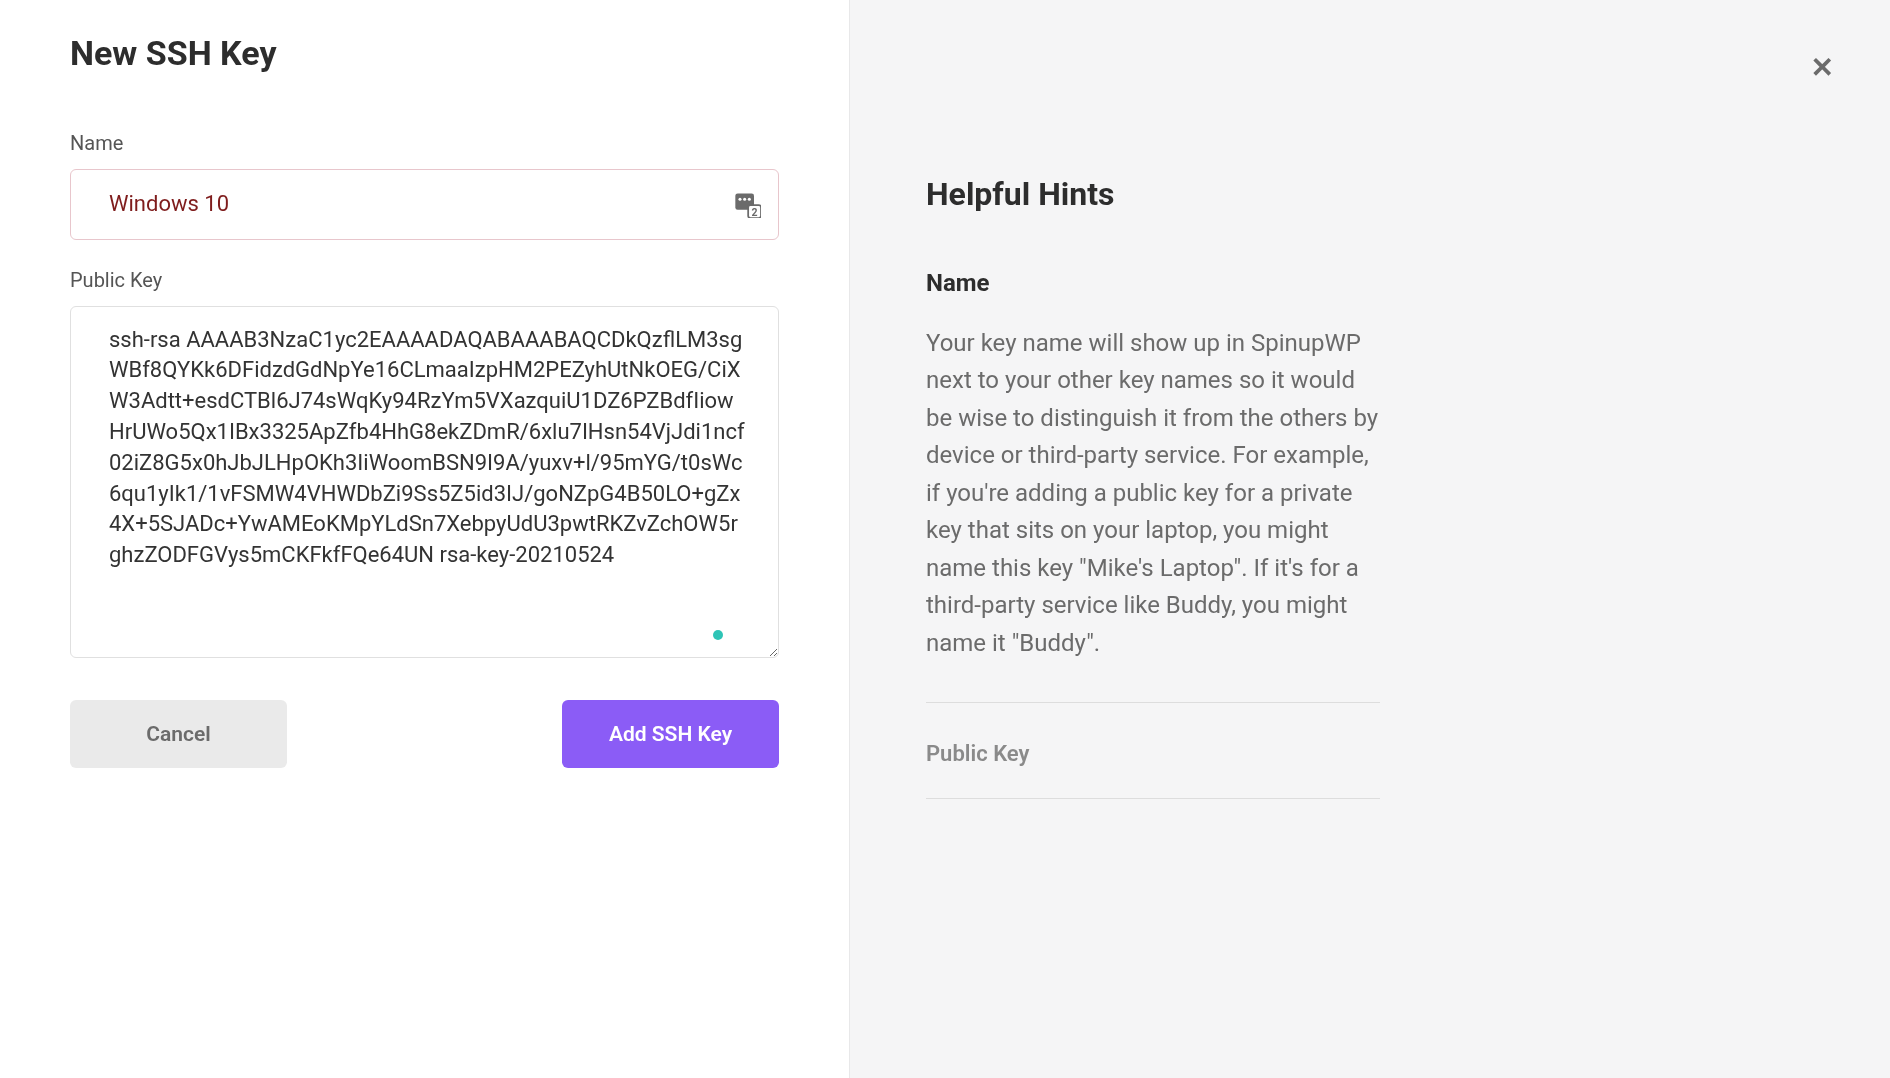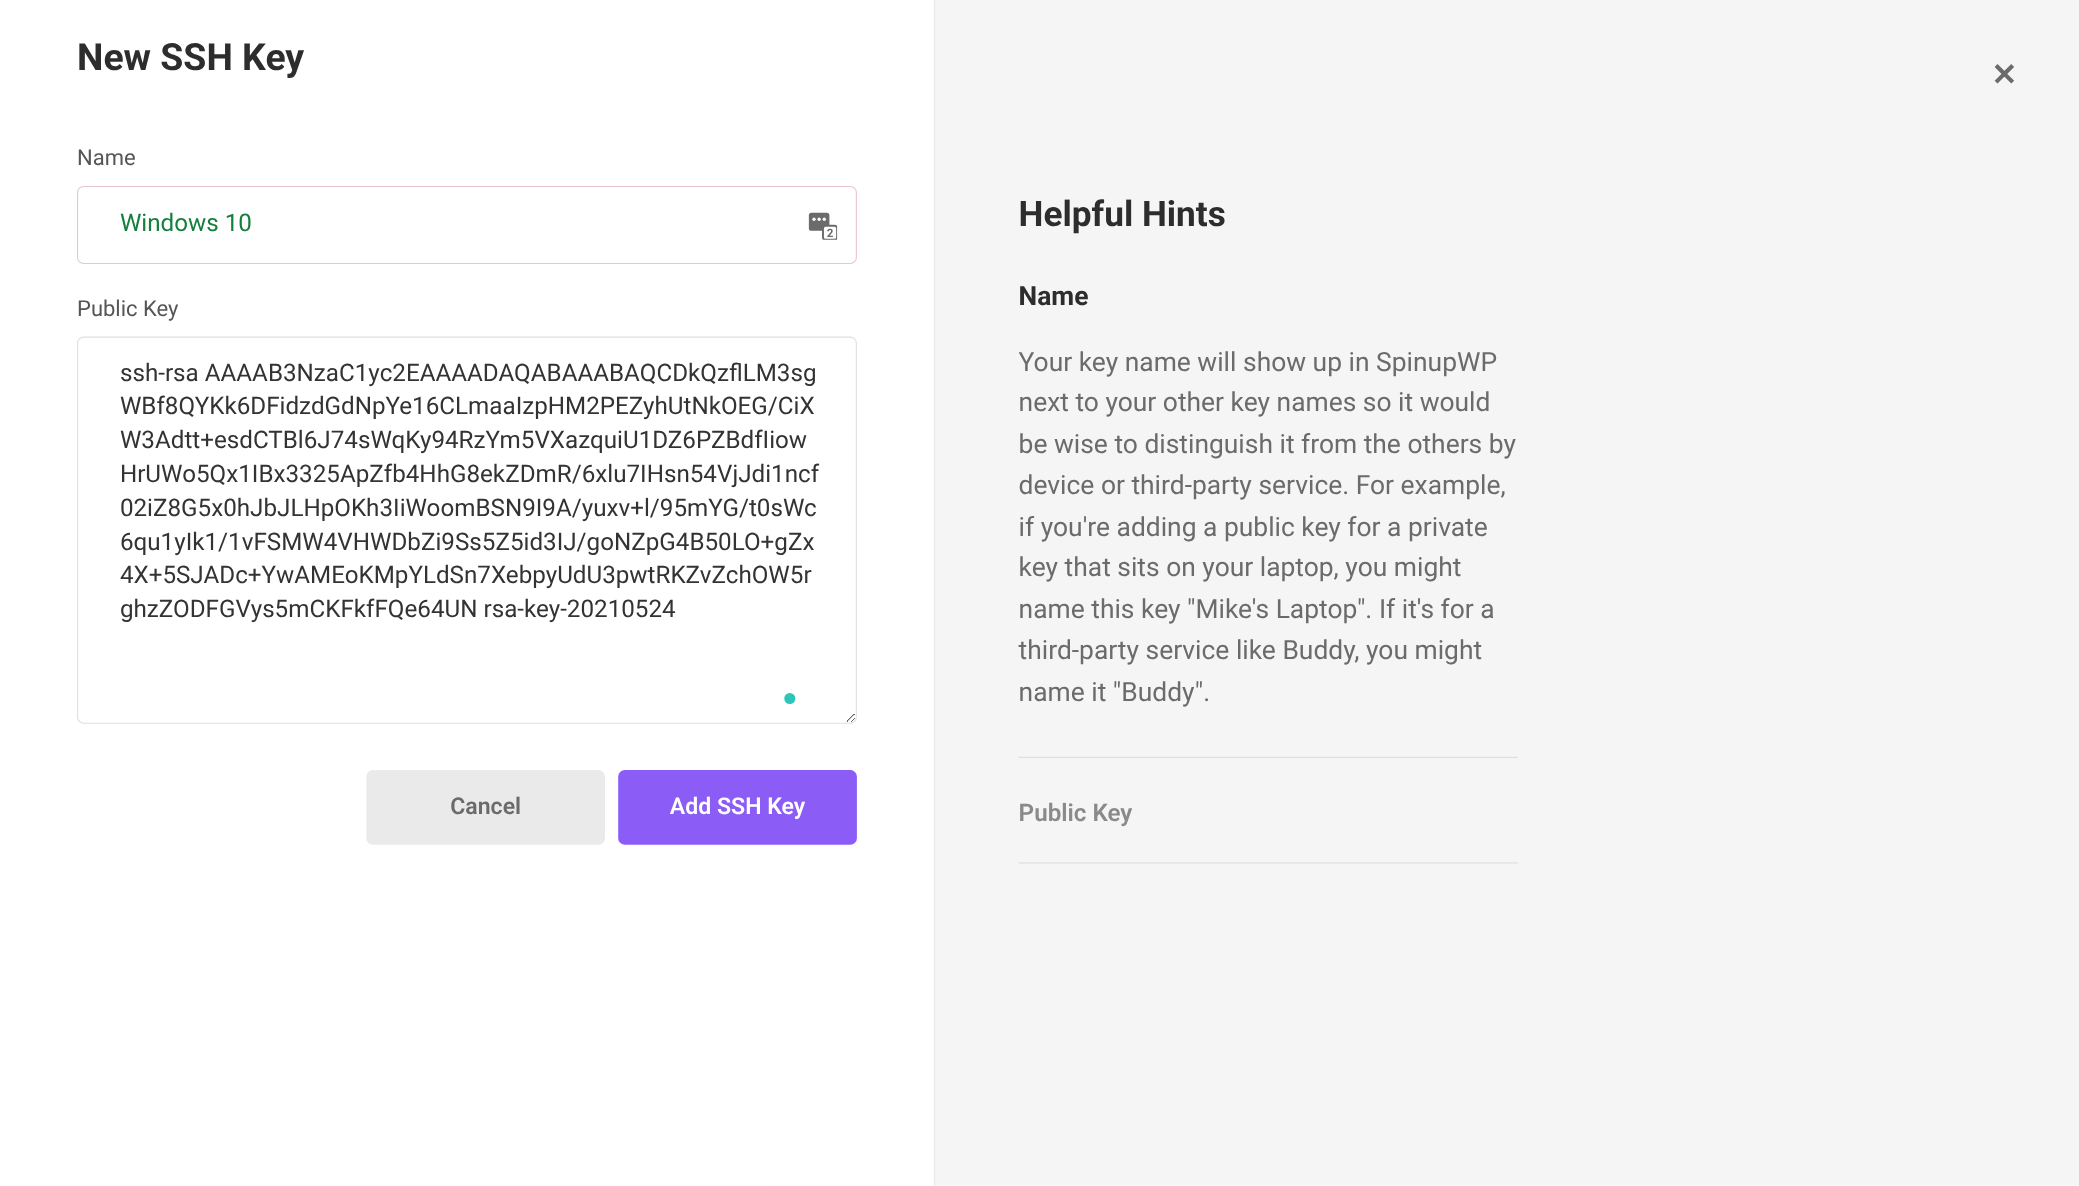--- a/index.html
+++ b/index.html
@@ -49,21 +49,21 @@
       color: #555;
       margin-bottom: 14px;
       display: block;
     }
     .text-input {
       width: 100%;
       padding: 20px 60px 20px 38px;
       font-size: 22px;
       border: 1px solid #e8c6cc;
       border-radius: 6px;
-      color: #15803d;
+      color: #7f1d1d;
       font-family: inherit;
       line-height: 1.3;
       background: #fff;
     }
     .name-wrap {
       position: relative;
     }
     .input-icon {
       position: absolute;
       right: 18px;
@@ -83,21 +83,21 @@
       color: #333;
       font-family: inherit;
       line-height: 1.4;
       resize: both;
       height: 352px;
       overflow-y: auto;
       word-break: break-all;
     }
     .button-row {
       display: flex;
-      justify-content: flex-end;
+      justify-content: space-between;
       gap: 12px;
       margin-top: 38px;
     }
     .btn {
       padding: 22px 0;
       font-size: 21px;
       font-weight: 600;
       border: none;
       border-radius: 6px;
       cursor: pointer;
@@ -123,21 +123,21 @@
       color: #6b6b6b;
       cursor: pointer;
       line-height: 1;
       padding: 4px;
       font-weight: 700;
     }
     .hints-title {
       font-size: 32px;
       font-weight: 700;
       color: #2d2d2d;
-      margin-bottom: 42px;
+      margin-bottom: 56px;
     }
     .hints-section-title {
       font-size: 24px;
       font-weight: 700;
       color: #2d2d2d;
       margin-bottom: 28px;
     }
     .hints-body {
       font-size: 24px;
       color: #6b6b6b;

